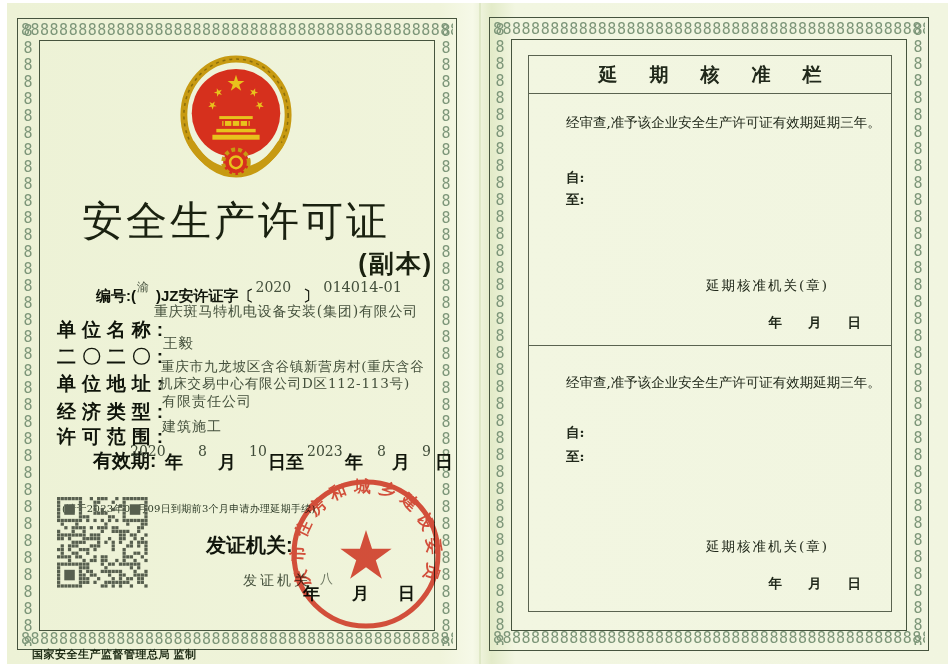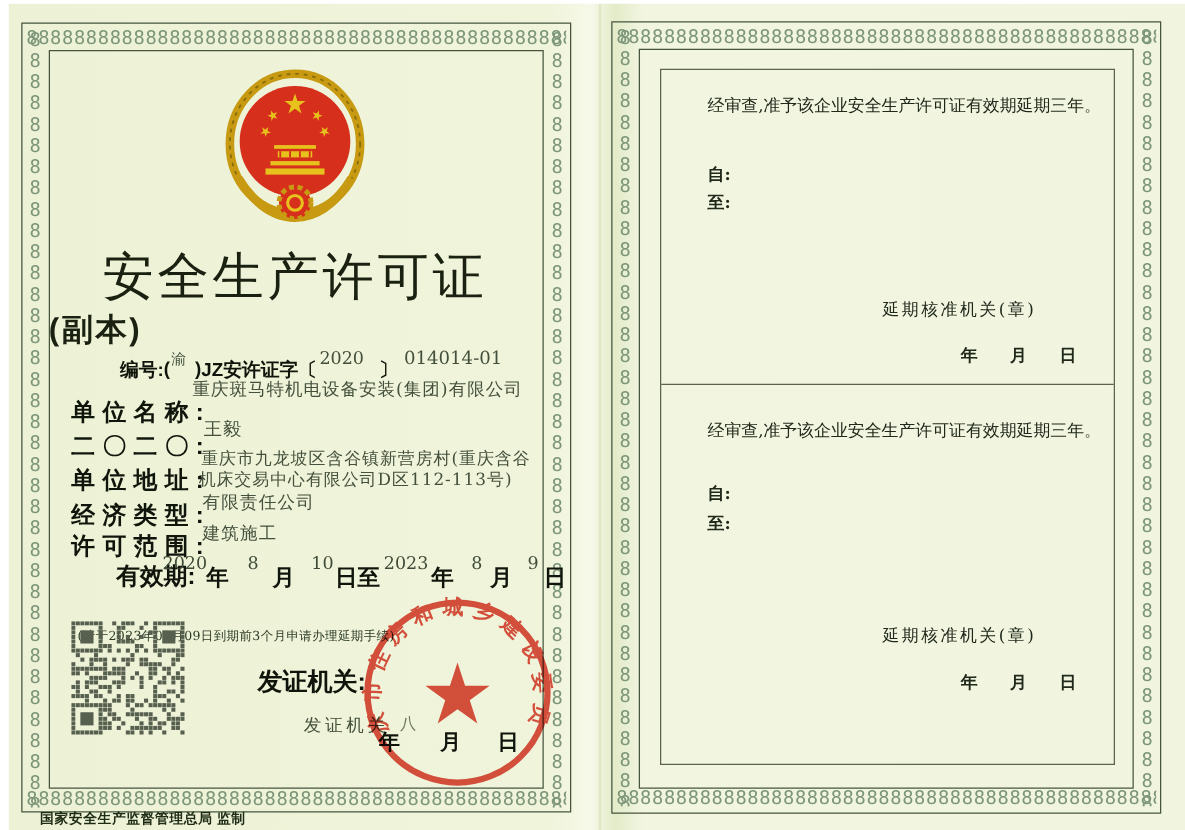--- a/index.html
+++ b/index.html
@@ -10,21 +10,21 @@
          background:linear-gradient(90deg,#edf2d6 0%,#f0f4db 46%,#f6f9e8 49.5%,#e3ebc9 51.5%,#f2f6e1 54%,#f1f5e0 100%);}
   
   .frameline{position:absolute;border:1px solid #46543e;}
   
   .chain{position:absolute;overflow:hidden;color:#7d9679;
          font-family:"DejaVu Sans Mono",monospace;font-size:15px;letter-spacing:.5px;}
   .chain.h{line-height:16px;height:16px;}
   .chain.v{writing-mode:vertical-rl;text-orientation:upright;line-height:16px;width:16px;letter-spacing:-1px;}
   
   .title{font-weight:normal;color:#1a2110;font-size:41px;letter-spacing:3px;text-align:center;}
-  .subtitle{font-weight:bold;color:#1a2110;font-size:25px;text-align:left;letter-spacing:2px;}
+  .subtitle{font-weight:bold;color:#1a2110;font-size:25px;text-align:right;letter-spacing:2px;}
   .lab{font-weight:bold;color:#10150b;font-size:19px;}
   .flabel{display:inline-block;width:106px;text-align:justify;text-align-last:justify;}
   .val{font-family:"DejaVu Serif",serif;color:#44503c;}
   .serialrow{display:flex;align-items:flex-start;color:#10150b;}
   .serialrow .base{position:relative;top:8px;font-weight:bold;font-size:15px;}
   .serialrow .sup{position:relative;top:0;font-family:"DejaVu Serif",serif;color:#44503c;}
   .vrow span{position:absolute;}
   .vnum{font-family:"DejaVu Serif",serif;color:#3f4b38;font-size:14px;top:0;}
   .vunit{font-weight:bold;color:#10150b;font-size:18px;top:7px;}
   .note{font-family:"DejaVu Serif",serif;color:#2c3a26;font-size:10px;letter-spacing:.3px;margin-top:31px;}
@@ -455,20 +455,23 @@
 
   <div>
     <div class="frameline" style="left:489px;top:17px;width:438px;height:632px;"></div>
     <div class="frameline" style="left:511px;top:39px;width:394px;height:590px;"></div>
     <div class="chain h" style="left:493px;top:21px;width:432px;">8888888888888888888888888888888888888888888888888888</div>
     <div class="chain h" style="left:493px;top:630px;width:432px;">8888888888888888888888888888888888888888888888888888</div>
     <div class="chain v" style="left:492px;top:21px;height:624px;">888888888888888888888888888888888888888888888888888888888888888888888888</div>
     <div class="chain v" style="left:910px;top:21px;height:624px;">888888888888888888888888888888888888888888888888888888888888888888888888</div>
 
     <div class="rbox">
+      <div class="rhead">
+        <span>延期核准栏</span>
+      </div>
 
       <div class="rsec s1">
         <div class="abs rtext" style="left:37px;top:20px;">经审查,准予该企业安全生产许可证有效期延期三年。</div>
         <div class="abs rtext" style="left:37px;top:75px;font-weight:bold;">自:</div>
         <div class="abs rtext" style="left:37px;top:97px;font-weight:bold;">至:</div>
         <div class="abs rtext" style="right:62px;top:183px;letter-spacing:2px;">延期核准机关(章)</div>
         <div class="abs rtext rdate" style="right:30px;top:220px;">
           <span>年</span>
           <span>月</span>
           <span>日</span>

